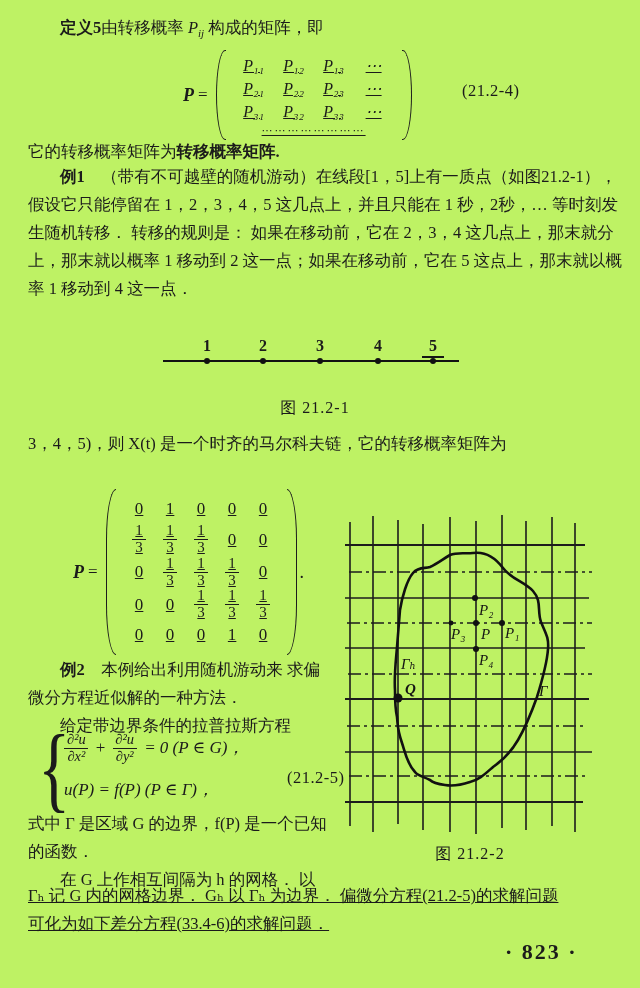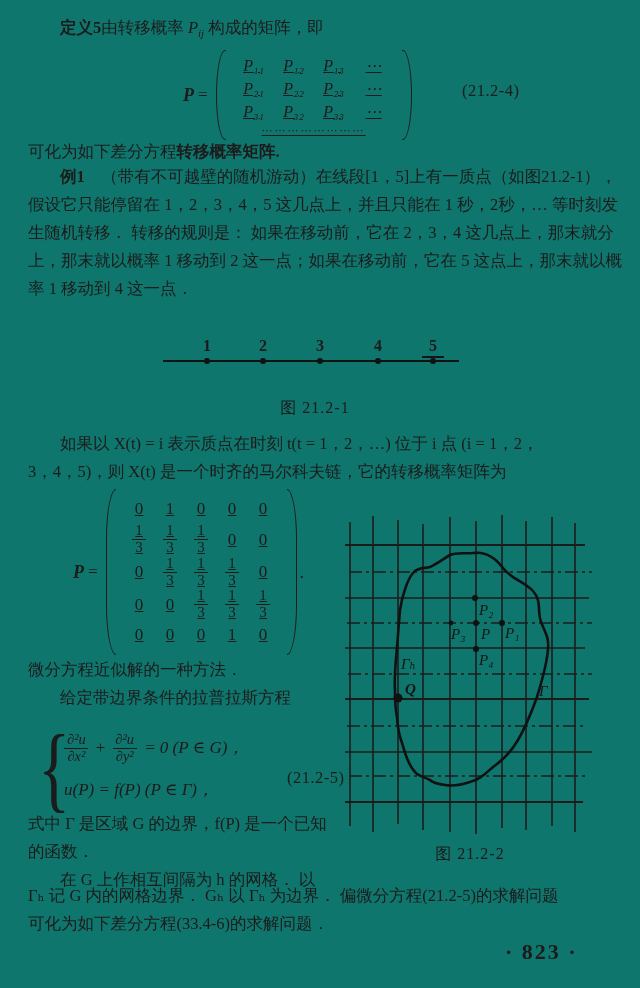--- a/index.html
+++ b/index.html
@@ -1,19 +1,19 @@
 <!DOCTYPE html>
 <html><head>
 <meta charset="utf-8">
 <style>
   html,body{margin:0;padding:0;}
   body{background:#e8e7e3;}
   .page{
     position:relative;width:640px;height:988px;margin:0 auto;
-    background:#0f766e;color:#1b1b1b;overflow:hidden;
+    background:#bef264;color:#1b1b1b;overflow:hidden;
     font-family:"Liberation Serif","DejaVu Serif",serif;
     font-size:16.5px;line-height:28px;
   }
   .abs{position:absolute;}
   .line{white-space:nowrap;display:block;}
   .b{font-weight:bold;}
   .it{font-style:italic;}
   sub{font-size:11px;}
 
   
@@ -89,21 +89,21 @@
         </div>
         <div class="mrow mdots">
           <span class="mcell">⋯⋯⋯⋯⋯⋯⋯⋯</span>
         </div>
       </span>
     <span class="paren r"></span>
   </div>
   <div class="abs eqnum" style="top:77px;left:462px;">(21.2-4)</div>
 
   <div class="abs line" style="top:138px;left:28px;">
-    <span>可化为如下差分方程</span><span class="b">转移概率矩阵.</span>
+    <span>它的转移概率矩阵为</span><span class="b">转移概率矩阵.</span>
   </div>
 
   <div class="abs" style="top:163px;left:28px;width:600px;">
     <span class="line"><span class="b" style="margin-left:32px;margin-top:20px;">例1</span>　<span>（带有不可越壁的随机游动）在线段[1，5]上有一质点（如图21.2-1），</span></span>
     <span class="line">假设它只能停留在 1，2，3，4，5 这几点上，并且只能在 1 秒，2秒，… 等时刻发</span>
     <span class="line">生随机转移． 转移的规则是： 如果在移动前，它在 2，3，4 这几点上，那末就分</span>
     <span class="line">上，那末就以概率 1 移动到 2 这一点；如果在移动前，它在 5 这点上，那末就以概</span>
     <span class="line">率 1 移动到 4 这一点．</span>
   </div>
 
@@ -116,21 +116,20 @@
     <div class="f1line"></div>
     <div class="f1dot" style="left:74px;"></div>
     <div class="f1dot" style="left:130px;"></div>
     <div class="f1dot" style="left:187px;"></div>
     <div class="f1dot" style="left:245px;"></div>
     <div class="f1dot" style="left:300px;"></div>
   </div>
   <div class="abs caption" style="top:394px;left:125px;width:380px;">图  21.2-1</div>
 
   <div class="abs" style="top:430px;left:28px;width:600px;">
-    <span class="line" style="padding-left:32px;">如果以 X(t) = i 表示质点在时刻 t(t = 1，2，…) 位于 i 点 (i = 1，2，</span>
     <span class="line">3，4，5)，则 X(t) 是一个时齐的马尔科夫链，它的转移概率矩阵为</span>
   </div>
 
   <div class="abs mat m2" style="top:487px;left:73px;height:170px;">
     <span class="lhs">P</span>
     <span class="eqs">=</span>
     <span class="paren l"></span>
     <span class="mgrid">
         <div class="mrow">
           <span class="mcell">0</span>
@@ -211,20 +210,21 @@
           <span class="mcell">0</span>
           <span class="mcell">1</span>
           <span class="mcell">0</span>
         </div>
       </span>
     <span class="paren r"></span>
     <span class="trail">.</span>
   </div>
 
   <div class="abs" style="top:656px;left:28px;width:320px;">
+    <span class="line"><span class="b" style="margin-left:32px;">例2</span>　<span>本例给出利用随机游动来 求偏</span></span>
     <span class="line">微分方程近似解的一种方法．</span>
     <span class="line" style="padding-left:32px;">给定带边界条件的拉普拉斯方程</span>
   </div>
 
   <div class="abs eqwrap" style="top:728px;left:38px;">
     <span class="brace">{</span>
     <span class="eqcol">
       <span class="eqrow1">
         <span class="frac">
             <span class="num">∂²u</span>
@@ -293,20 +293,20 @@
       <text x="136" y="127">P</text>
       <text x="160" y="126">P₁</text>
       <text x="134" y="153">P₄</text>
       <text x="56" y="157">Γₕ</text>
       <text x="60" y="182" style="font-weight:bold;">Q</text>
       <text x="194" y="184">Γ</text>
     </g>
   </svg>
   <div class="abs caption" style="top:840px;left:345px;width:250px;">图  21.2-2</div>
 
-  <div class="abs" style="top:882px;left:28px;width:600px;">
+  <div class="abs" style="top:882px;left:28px;width:600px;text-decoration:underline;">
     <span class="line">Γₕ 记 G 内的网格边界． Gₕ 以 Γₕ 为边界． 偏微分方程(21.2-5)的求解问题</span>
     <span class="line">可化为如下差分方程(33.4-6)的求解问题．</span>
   </div>
 
   <div class="abs b" style="top:938px;left:505px;font-size:22px;letter-spacing:2px;">· 823 ·</div>
 
 </div>
 
 </body></html>

